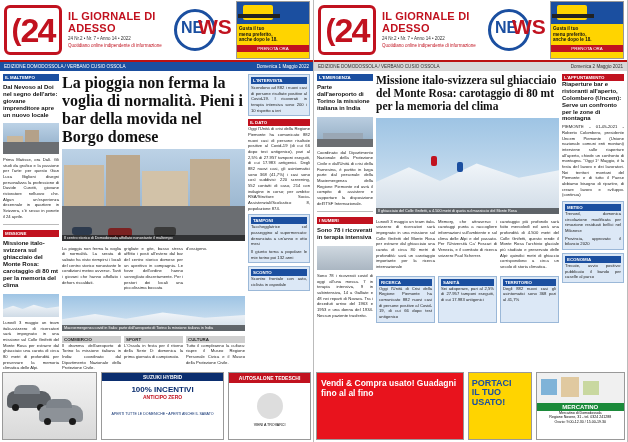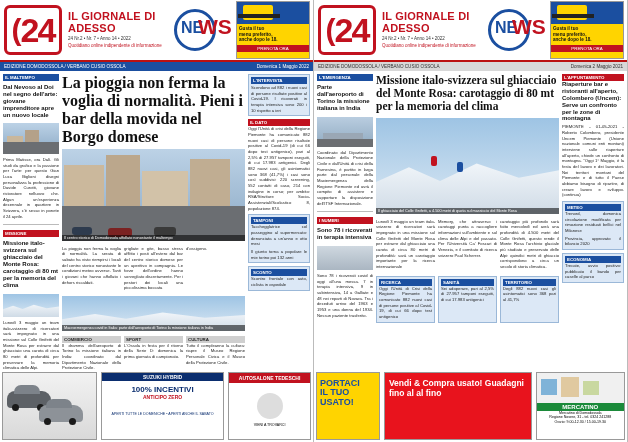--- a/index.html
+++ b/index.html
@@ -376,30 +376,30 @@
         <div class="txt" style="margin-top:2px">Provincia, approvato il bilancio 2020</div>
       </div>
       <div class="bluebox">
         <div class="minihead">ECONOMIA</div>
         <div class="txt">Trecate, avvio positivo: pubblicato il bando per caselle al parco</div>
       </div>
     </div>
   </div>
 
   <div class="bottomads">
+    <div class="ad ad-vendi" style="flex:2">
+      <div style="color:#fff;font-weight:bold;font-size:8.5px;padding:6px 4px;line-height:1.15">Vendi &amp; Compra usato! Guadagni fino al al fino</div>
+    </div>
     <div class="ad ad-porta">
       <div style="color:#1b4fa0;font-weight:bold;font-size:9px;padding:6px 3px 0 3px;line-height:1.05">
         <div>PORTACI</div>
         <div>IL TUO</div>
         <div>USATO!</div>
       </div>
     </div>
-    <div class="ad ad-vendi" style="flex:2">
-      <div style="color:#fff;font-weight:bold;font-size:8.5px;padding:6px 4px;line-height:1.15">Vendi &amp; Compra usato! Guadagni fino al al fino</div>
-    </div>
     <div class="ad ad-merc">
       <div style="background:#f0f0f0;height:30px;position:relative">
         <div style="position:absolute;left:4px;top:6px;width:16px;height:16px;background:#7fb3d8"></div>
         <div style="position:absolute;left:24px;top:4px;width:18px;height:20px;background:#e0c9a0"></div>
         <div style="position:absolute;left:46px;top:8px;width:16px;height:14px;background:#c9d8a0"></div>
       </div>
       <div style="background:#1b8a3a;color:#fff;font-weight:bold;font-size:6px;text-align:center;padding:1px">MERCATINO</div>
       <div class="tiny" style="text-align:center">Mercatino di Domodossola</div>
       <div class="tiny" style="text-align:center">Regione Nosere, 31 - tel. 0324 241288</div>
       <div class="tiny" style="text-align:center">Orario: 9.00-12.30 / 15.00-19.30</div>

